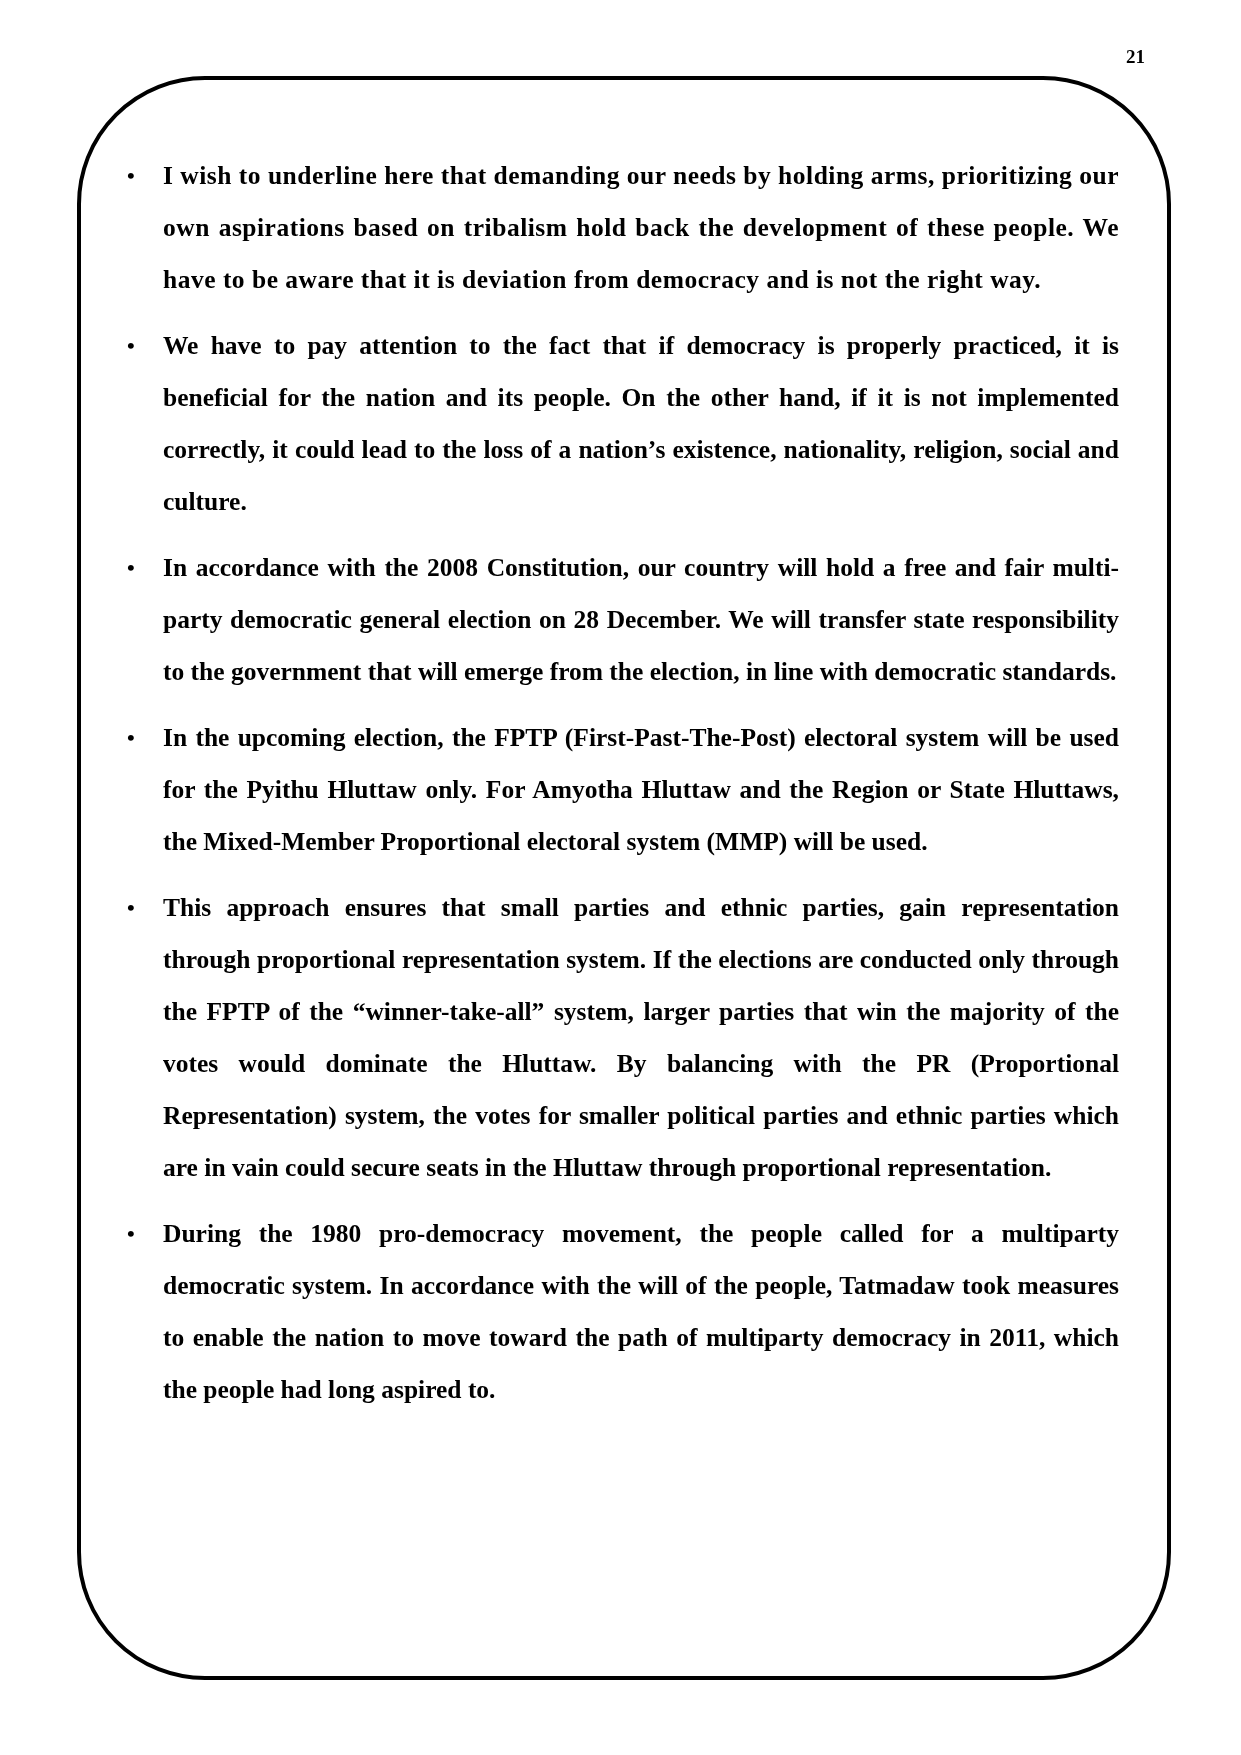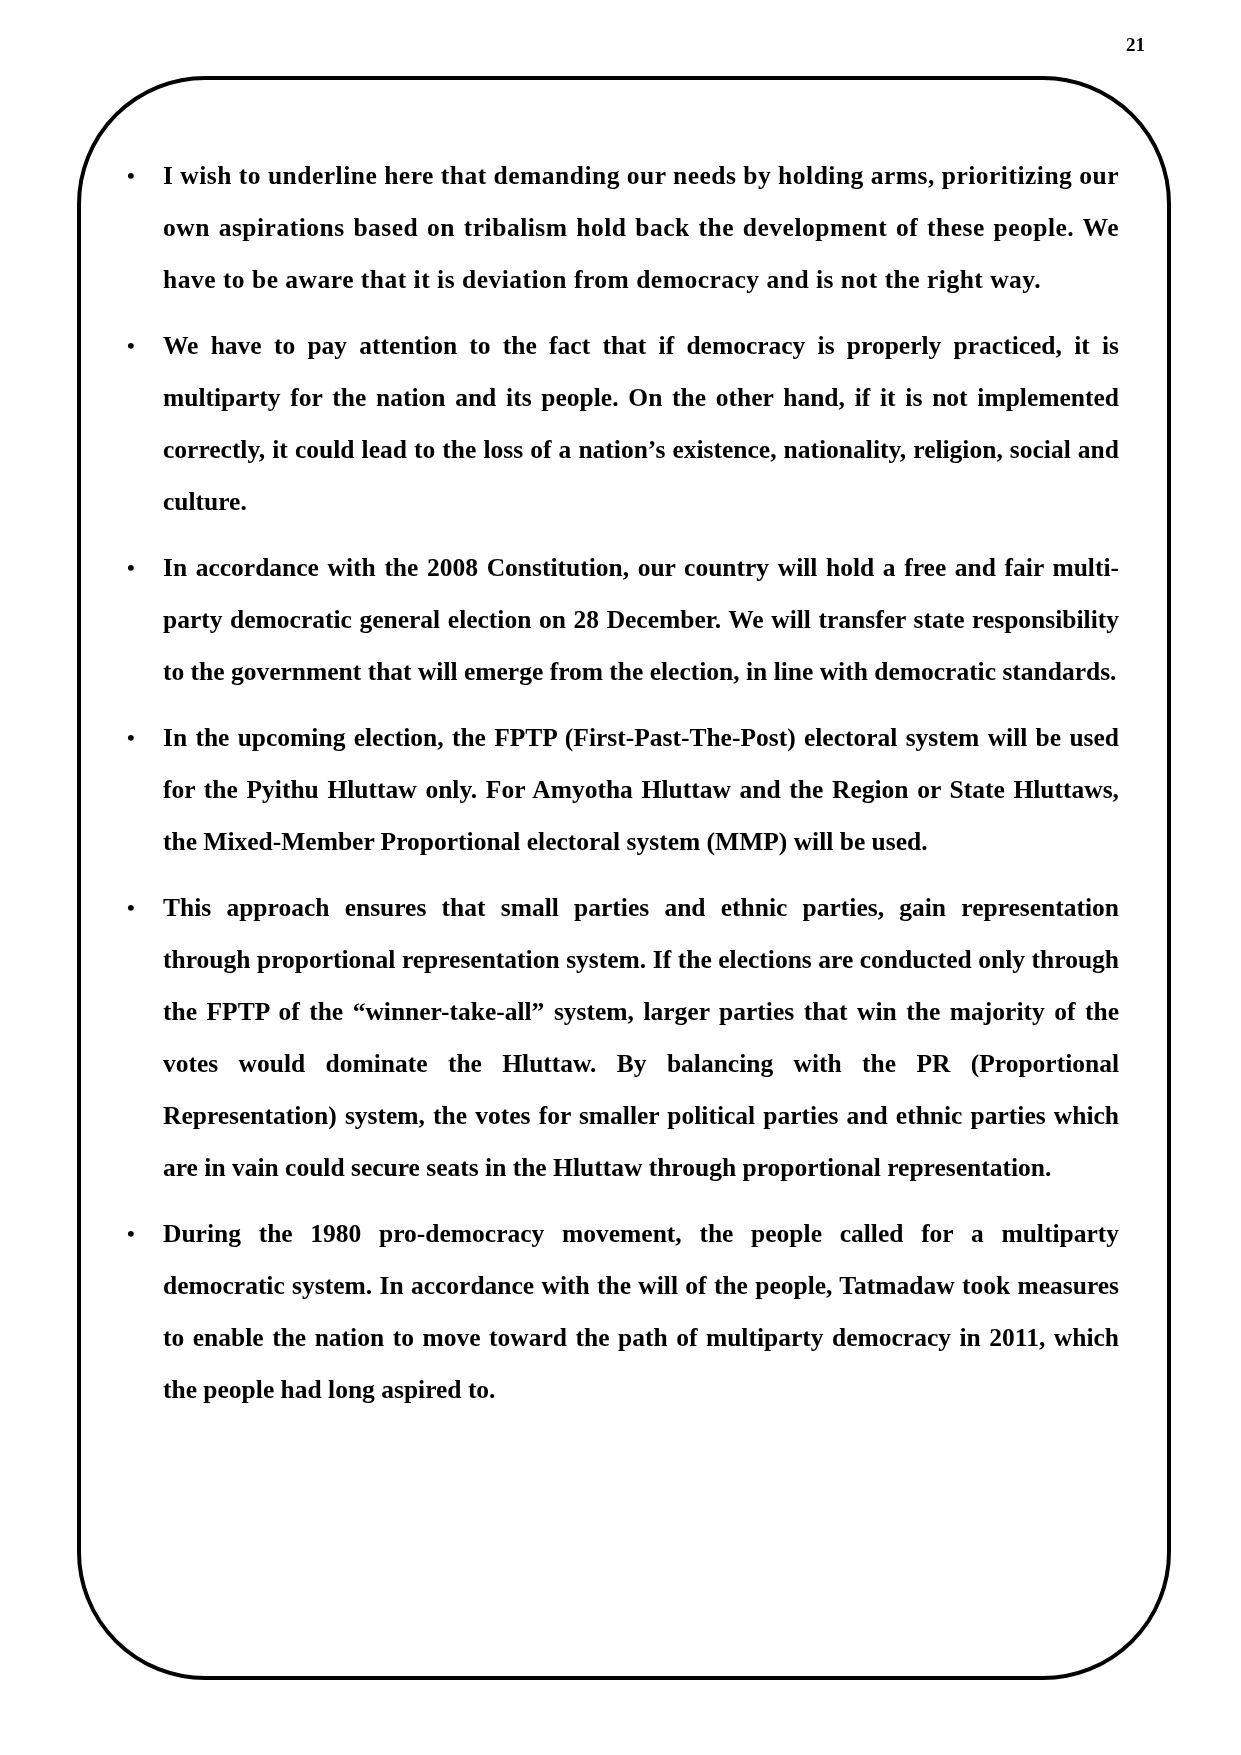--- a/index.html
+++ b/index.html
@@ -1,18 +1,18 @@
 <!DOCTYPE html>
 <html><head>
 <meta charset="utf-8">
 <style>
   html, body { margin: 0; padding: 0; background: #ffffff; }
   body { width: 1241px; height: 1755px; position: relative; overflow: hidden;
          font-family: "Liberation Serif", "DejaVu Serif", serif; color: #000; }
-  .page-number { position: absolute; top: 34px; left: 1126px; font-size: 19px; font-weight: bold; }
+  .page-number { position: absolute; top: 46px; left: 1126px; font-size: 19px; font-weight: bold; }
   .frame { position: absolute; left: 77px; top: 76px; width: 1086px; height: 1596px;
            border: 4px solid #000; border-radius: 128px; box-sizing: content-box; }
   .bullets { position: absolute; left: 163px; top: 150px; width: 956px; margin: 0; padding: 0; list-style: none; }
   .bullet-item { position: relative; font-size: 25.5px; font-weight: bold; line-height: 52px;
                  text-align: justify; margin: 0 0 14px 0; }
   .bullet-item .dot { position: absolute; left: -36px; top: 0; font-size: 22px; }
   .bullet-item.spaced { letter-spacing: 0.5px; }
 </style>
 </head>
 <body>
@@ -21,21 +21,21 @@
 
 <div class="frame"></div>
 
 <ul class="bullets">
   <li class="bullet-item spaced">
     <span class="dot">•</span>
     <span>I wish to underline here that demanding our needs by holding arms, prioritizing our own aspirations based on tribalism hold back the development of these people. We have to be aware that it is deviation from democracy and is not the right way.</span>
   </li>
   <li class="bullet-item">
     <span class="dot">•</span>
-    <span>We have to pay attention to the fact that if democracy is properly practiced, it is multiparty for the nation and its people. On the other hand, if it is not implemented correctly, it could lead to the loss of a nation’s existence, nationality, religion, social and culture.</span>
+    <span>We have to pay attention to the fact that if democracy is properly practiced, it is beneficial for the nation and its people. On the other hand, if it is not implemented correctly, it could lead to the loss of a nation’s existence, nationality, religion, social and culture.</span>
   </li>
   <li class="bullet-item">
     <span class="dot">•</span>
     <span>In accordance with the 2008 Constitution, our country will hold a free and fair multi-party democratic general election on 28 December. We will transfer state responsibility to the government that will emerge from the election, in line with democratic standards.</span>
   </li>
   <li class="bullet-item">
     <span class="dot">•</span>
     <span>In the upcoming election, the FPTP (First-Past-The-Post) electoral system will be used for the Pyithu Hluttaw only. For Amyotha Hluttaw and the Region or State Hluttaws, the Mixed-Member Proportional electoral system (MMP) will be used.</span>
   </li>
   <li class="bullet-item">

